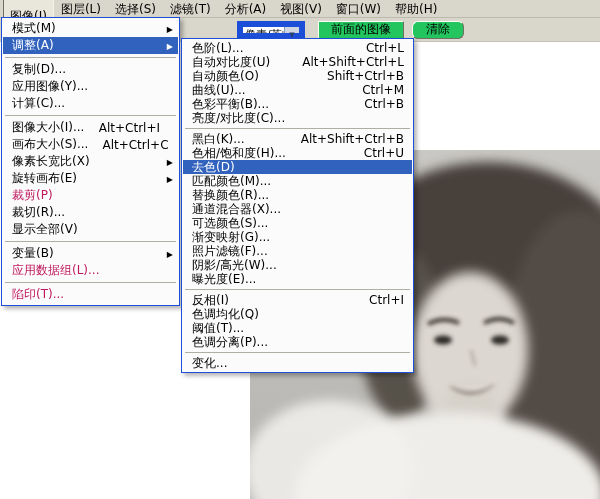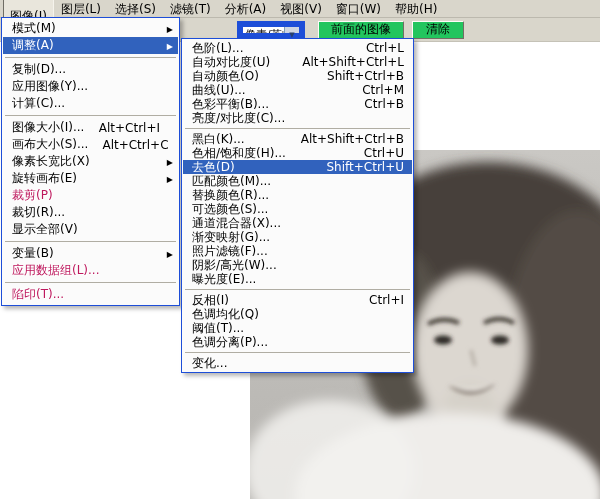--- a/index.html
+++ b/index.html
@@ -39,21 +39,21 @@
     width:15px; background:#cfd6e2; border-left:1px solid #7f9db9;
     font-size:7px; line-height:16px; text-align:center; color:#27406e; cursor:default;
   }
   .tb-btn {
     position:absolute; top:3px; height:18px;
     background:#22c55e;
     border:1px solid; border-color:#fdfcf8 #716e64 #716e64 #fdfcf8;
     font-size:12px; line-height:15px; text-align:center; cursor:default; white-space:nowrap;
   }
   .tb-btn.front { left:318px; width:86px; }
-  .tb-btn.clear { left:412px; width:52px; }
+  .tb-btn.clear { left:412px; width:52px;border-radius:6px; }
 
   
   .photo { position:absolute; left:250px; top:150px; width:350px; height:349px; }
 
   
   .menu {
     position:absolute; background:#fbfbfb;
     border:1px solid #1d4ed8;
     box-shadow:3px 3px 4px rgba(0,0,0,0.28);
     padding:2px 1px;
@@ -222,33 +222,32 @@
     <div class="mi">
       <span class="lbl">黑白(K)...</span>
       <span class="sc">Alt+Shift+Ctrl+B</span>
     </div>
     <div class="mi">
       <span class="lbl">色相/饱和度(H)...</span>
       <span class="sc">Ctrl+U</span>
     </div>
     <div class="mi hl">
       <span class="lbl">去色(D)</span>
-      <span class="sc">Shift+Ctrl+U</span>
     </div>
     <div class="mi">
       <span class="lbl">匹配颜色(M)...</span>
     </div>
     <div class="mi">
       <span class="lbl">替换颜色(R)...</span>
     </div>
     <div class="mi">
+      <span class="lbl">通道混合器(X)...</span>
+    </div>
+    <div class="mi">
       <span class="lbl">可选颜色(S)...</span>
-    </div>
-    <div class="mi">
-      <span class="lbl">通道混合器(X)...</span>
     </div>
     <div class="mi">
       <span class="lbl">渐变映射(G)...</span>
     </div>
     <div class="mi">
       <span class="lbl">照片滤镜(F)...</span>
     </div>
     <div class="mi">
       <span class="lbl">阴影/高光(W)...</span>
     </div>

